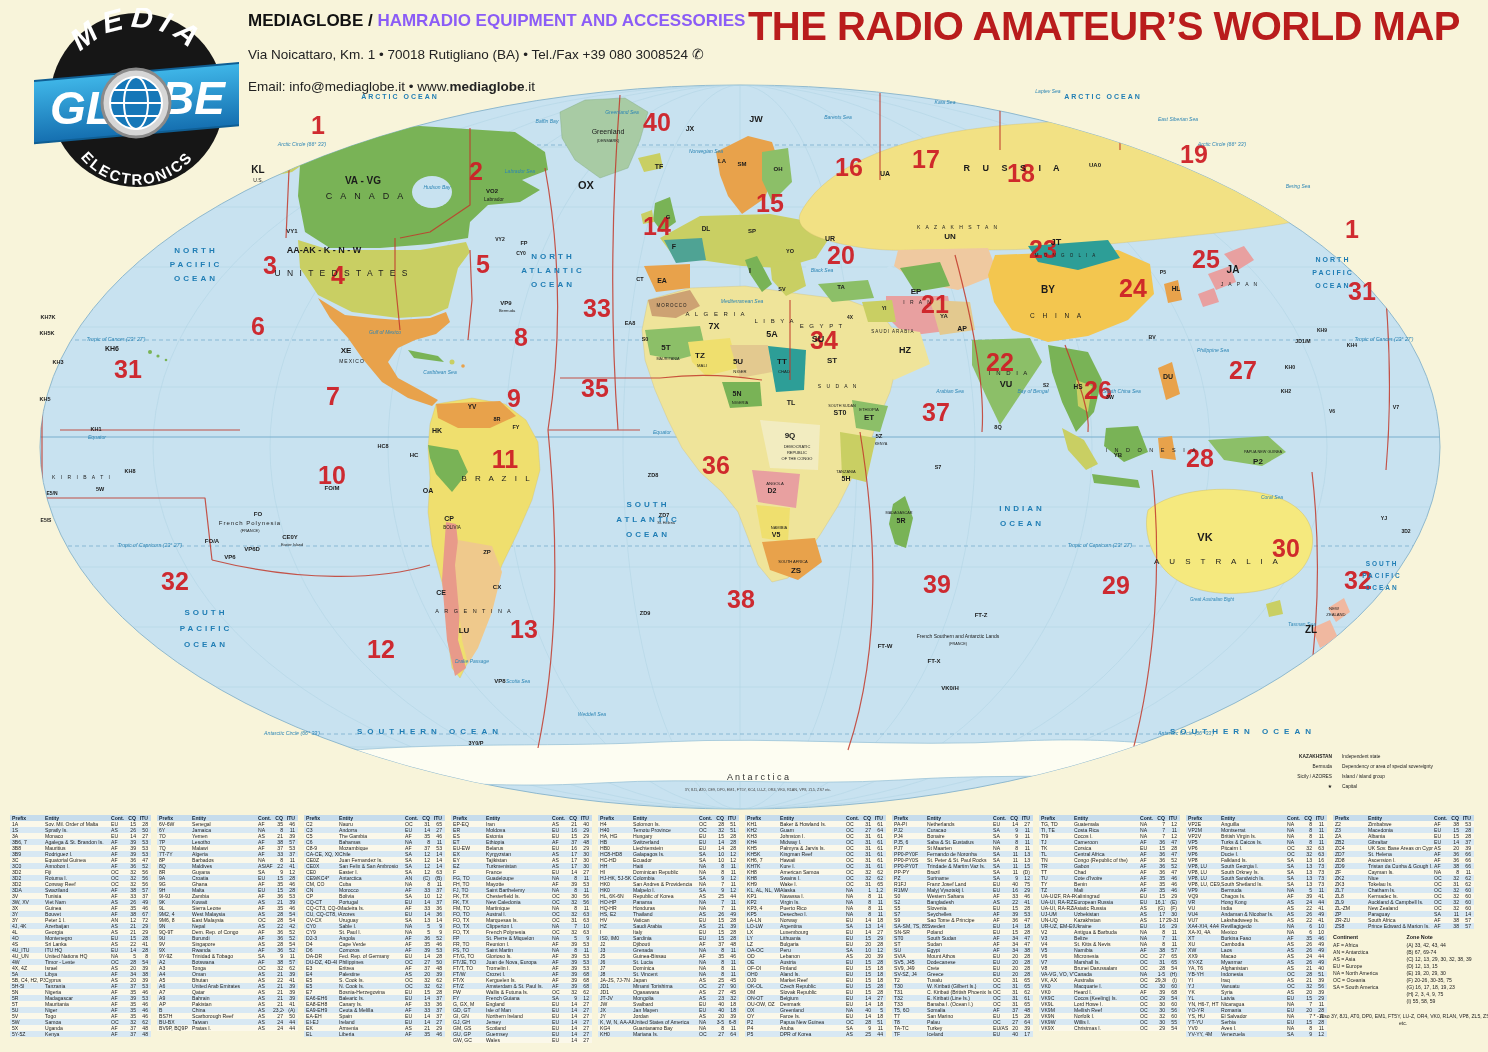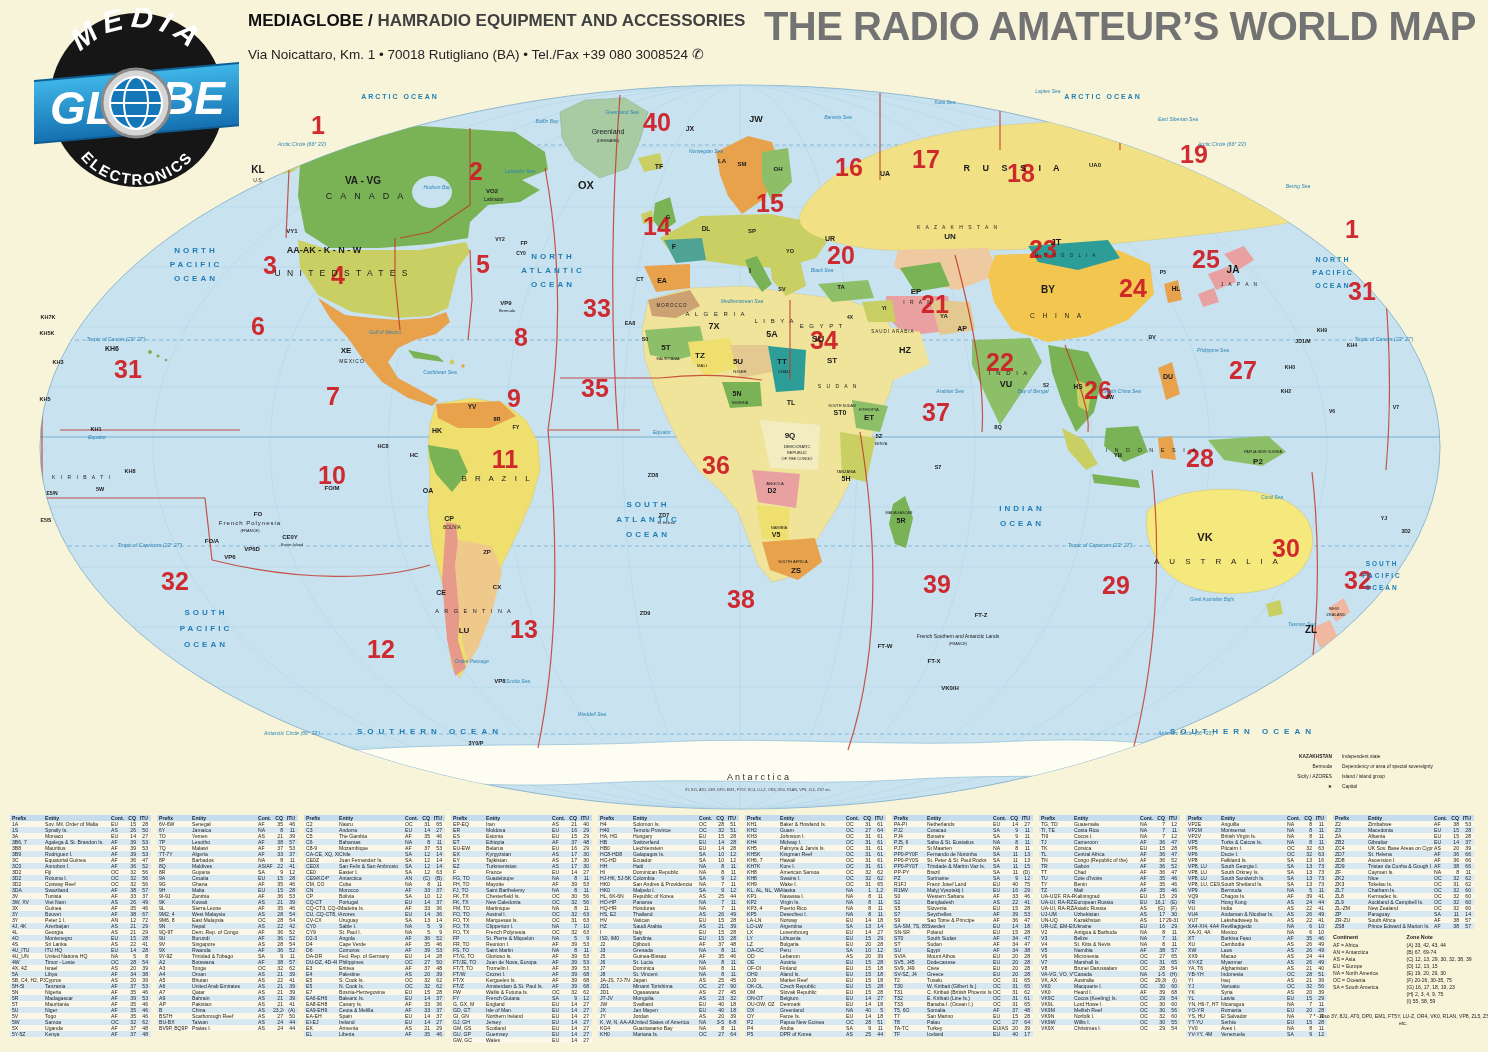--- a/index.html
+++ b/index.html
@@ -5,24 +5,24 @@
   html,body{margin:0;padding:0;background:#e8e4c8;}
   .page{position:relative;width:1488px;height:1052px;background:#F8F4DA;overflow:hidden;
         font-family:"Liberation Sans",sans-serif;}
   svg text{font-family:"Liberation Sans",sans-serif;}
   .znum{fill:#CE2127;font-weight:bold;font-size:25px;text-anchor:middle;opacity:.95;}
 
   
   .logo{position:absolute;left:34px;top:8px;z-index:6;}
   .hdr{position:absolute;left:248px;top:10px;z-index:6;line-height:1.25;}
   .hdr .l1{font-size:17px;font-weight:bold;color:#111;}
-  .hdr .l1 .tag{color:#404040;}
+  .hdr .l1 .tag{color:#8b5cf6;}
   .hdr .l2,.hdr .l3{font-size:13.5px;color:#222;margin-top:15px;}
   .phone-icon{font-size:14px;margin-left:4px;}
-  .title{position:absolute;right:12px;top:4px;z-index:6;margin:0;color:#737373;
+  .title{position:absolute;right:28px;top:4px;z-index:6;margin:0;color:#b91c1c;
          font-size:40px;font-weight:bold;letter-spacing:-.5px;white-space:nowrap;}
 
   
   .twrap{position:absolute;left:10px;top:815px;width:1468px;height:232px;z-index:5;
          display:flex;gap:6px;}
   .tgroup{width:141px;flex:0 0 141px;}
   .trow{display:grid;grid-template-columns:33px 1fr 16px 11px 12px;
         font-size:5.1px;line-height:6px;padding:0 2px;color:#222;}
   .trow:nth-child(odd){background:#D8E8F3;}
   .trow:nth-child(even){background:#FBF8EA;}
@@ -499,20 +499,21 @@
           <line x1="80" y1="82" x2="124" y2="82"></line>
           <line x1="80" y1="108" x2="124" y2="108"></line>
         </g>
       </g>
     </svg>
   </div>
 
   <header class="hdr">
     <div class="l1"><span>MEDIAGLOBE</span><span class="slash"> / </span><span class="tag">HAMRADIO EQUIPMENT AND ACCESSORIES</span></div>
     <div class="l2"><span>Via Noicattaro, Km. 1 • 70018 Rutigliano (BA) • Tel./Fax +39 080 3008524</span><span class="phone-icon">✆</span></div>
+    <div class="l3"><span>Email: info@mediaglobe.it • www.</span><b>mediaglobe</b><span>.it</span></div>
   </header>
 
   <h1 class="title">THE RADIO AMATEUR’S WORLD MAP</h1>
 
   <div class="twrap">
       <div class="tgroup">
         <div class="trow thead">
           <span class="tc c0">Prefix</span>
           <span class="tc c1">Entity</span>
           <span class="tc c2">Cont.</span>

